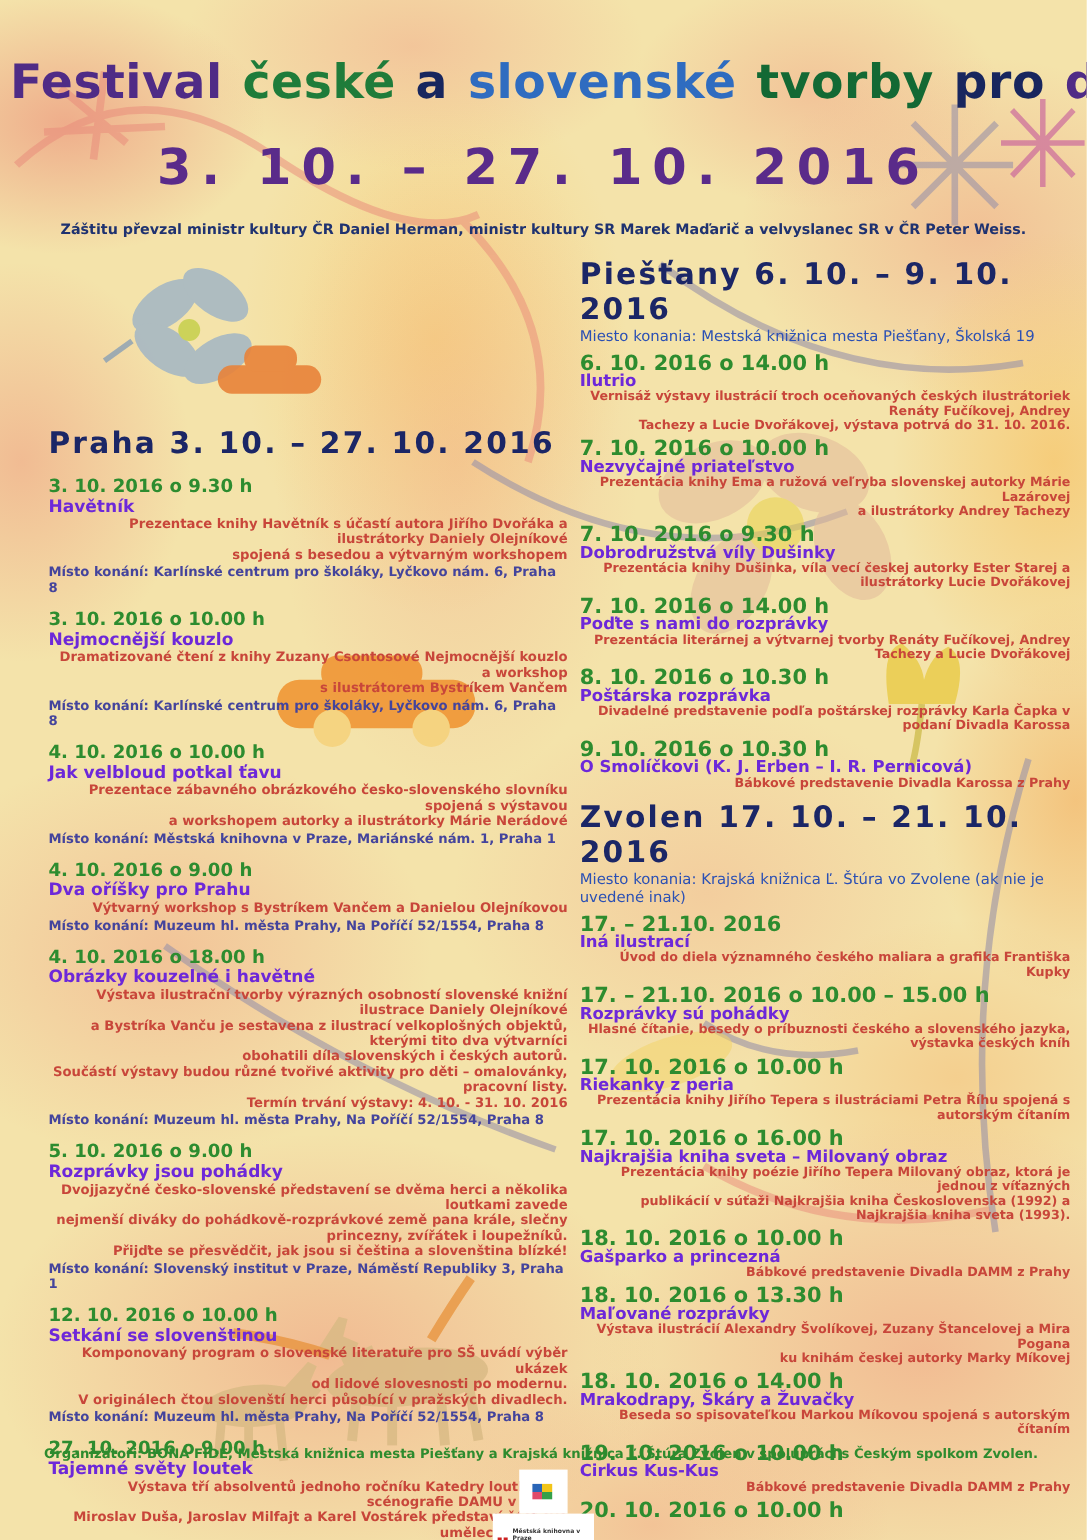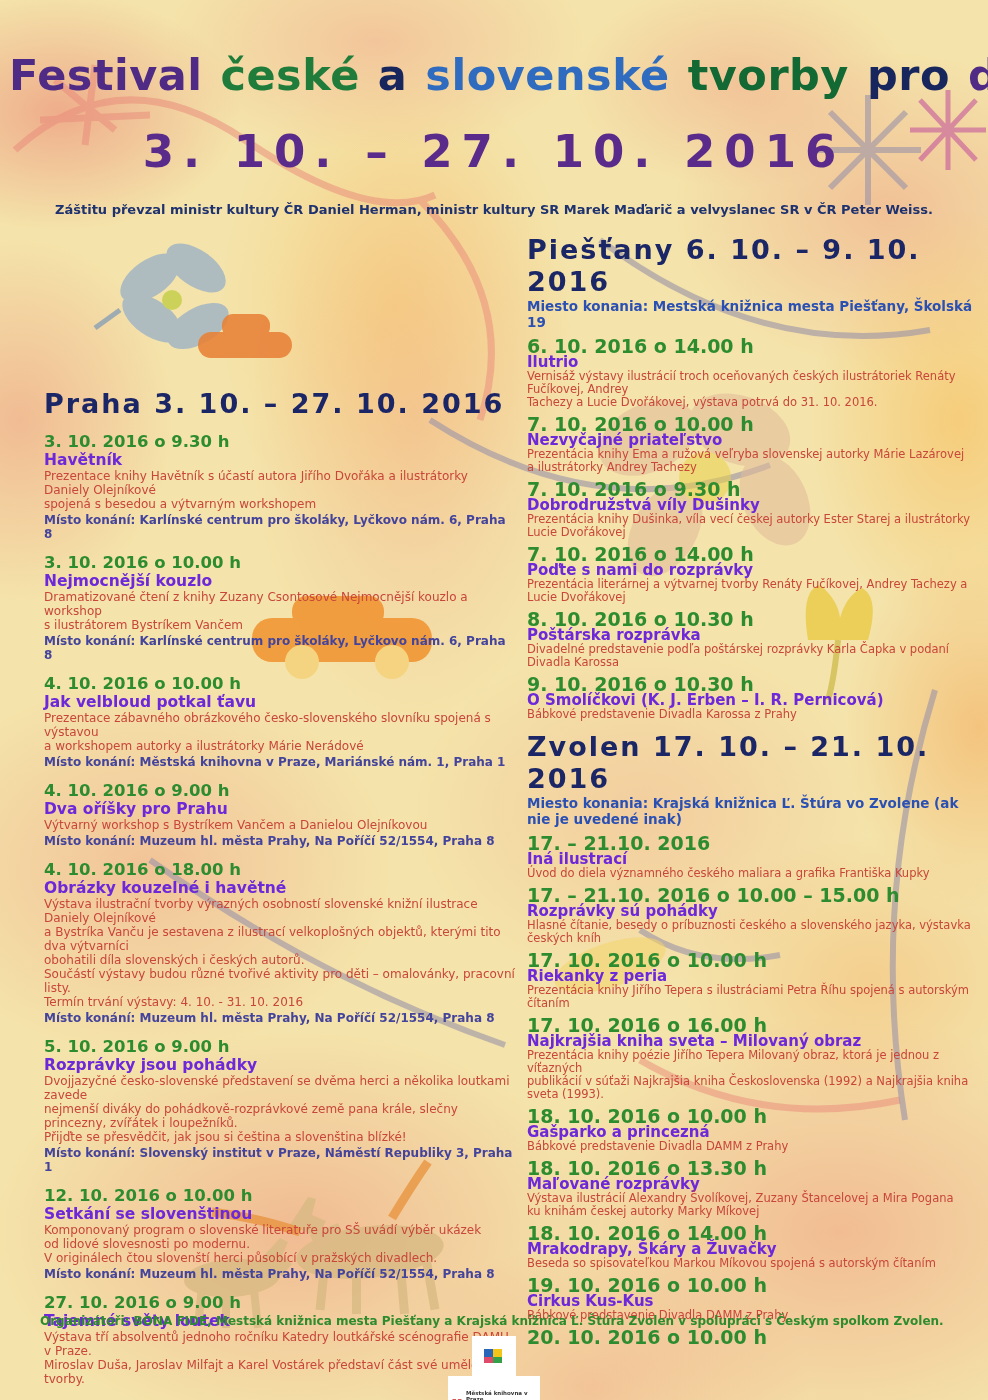--- a/index.html
+++ b/index.html
@@ -29,28 +29,28 @@
   .header{position:absolute;top:0;left:0;right:0;text-align:center;padding-top:54px;}
   .title{font-size:43px;font-weight:bold;letter-spacing:.5px;line-height:1;}
   .title .tw{margin:0 9px;}
   .date{margin-top:32px;font-size:45px;font-weight:bold;color:#5a2b8a;letter-spacing:9px;line-height:1;}
   .patron{margin-top:28px;font-size:13px;font-weight:bold;color:#1f3270;}
   
   .col{position:absolute;}
   .col-left{left:44px;top:388px;width:472px;}
   .col-right{left:527px;top:234px;width:446px;}
   .sec-heading{font-size:27px;font-weight:bold;color:#1b2666;letter-spacing:2px;line-height:32px;}
-  .sec-venue{font-size:13.5px;font-weight:bold;color:#2b50b4;line-height:16px;margin-bottom:8px;}
+  .sec-venue{font-size:13.5px;font-weight:normal;color:#2b50b4;line-height:16px;margin-bottom:8px;}
   .section{margin-bottom:2px;}
   .col-right .section + .section{margin-top:10px;}
   .col-left .sec-heading{margin-bottom:12px;}
   .event{margin-bottom:12px;}
   .ev-time{color:#2d8c2f;font-weight:bold;}
   .ev-title{color:#6d28d9;font-weight:bold;}
-  .ev-line{color:#c8463a;font-weight:normal;}
+  .ev-line{color:#c8463a;font-weight:bold;text-align:right;}
   .ev-place{color:#44449c;font-weight:bold;margin-top:2px;}
   .col-left .ev-time{font-size:16.5px;line-height:19px;}
   .col-left .ev-title{font-size:15.5px;line-height:18px;}
   .col-left .ev-line,.col-left .ev-place{font-size:12px;line-height:14px;}
   .col-right .event{margin-bottom:7px;}
   .col-right .ev-time{font-size:19px;line-height:16px;}
   .col-right .ev-title{font-size:15px;line-height:16px;}
   .col-right .ev-line,.col-right .ev-place{font-size:11.5px;line-height:13px;}
   
   .organizers{position:absolute;left:40px;top:1314px;font-size:12px;font-weight:bold;color:#2e8b2e;}

